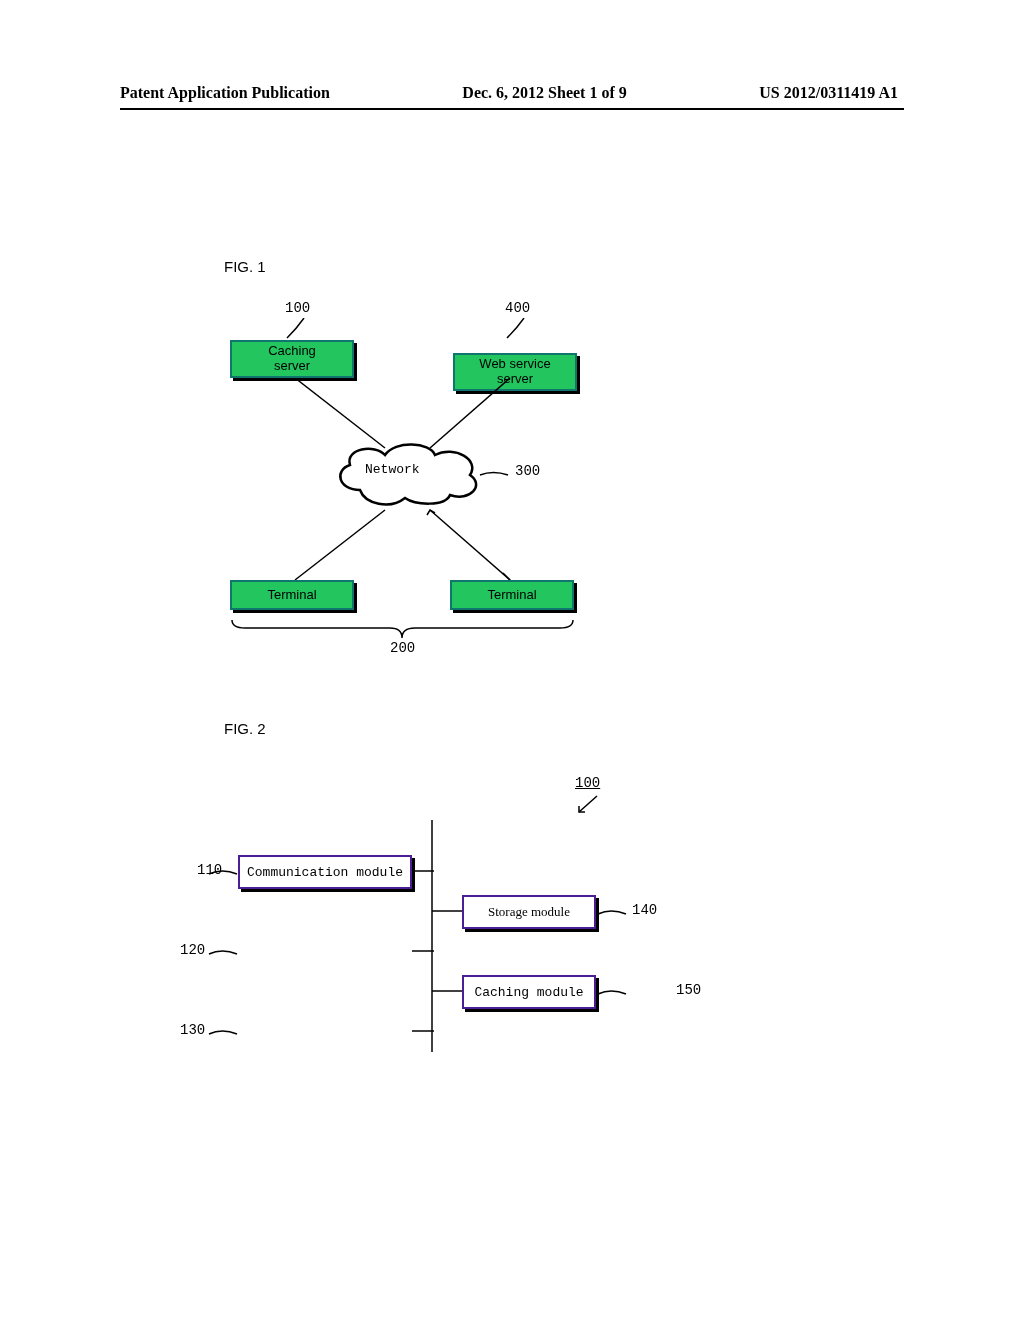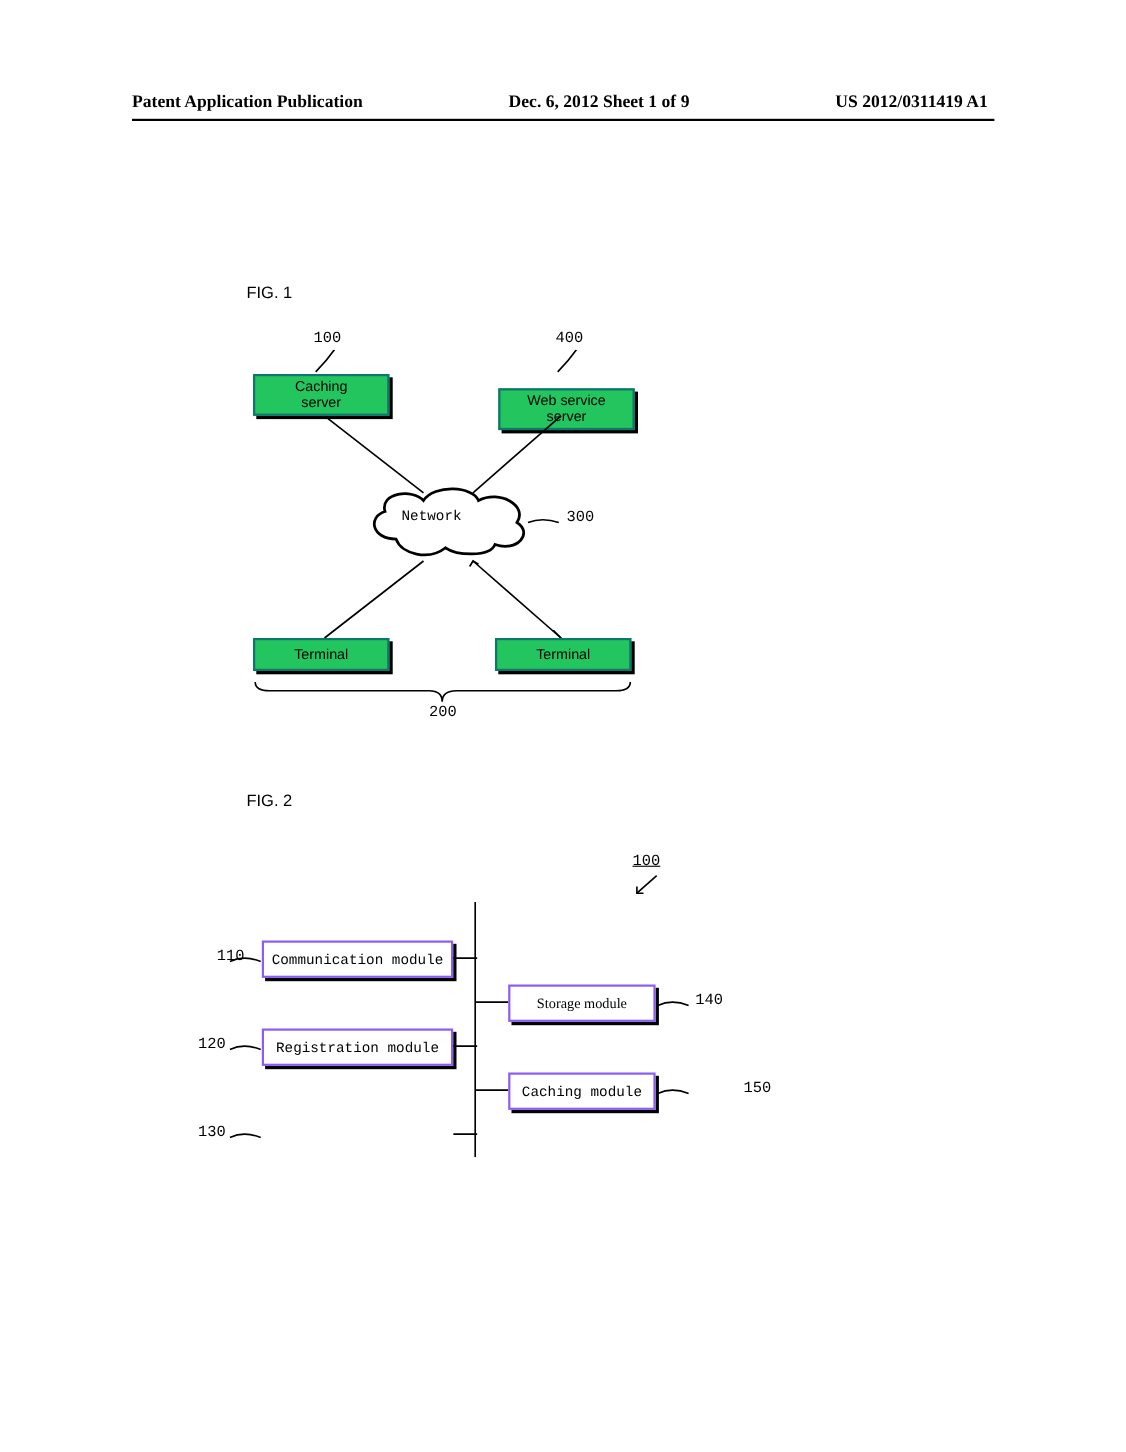--- a/index.html
+++ b/index.html
@@ -64,21 +64,21 @@
   
   .fig2 {
     position: absolute;
     top: 810px;
     left: 180px;
     width: 560px;
     height: 270px;
   }
   .box2 {
     position: absolute;
-    border: 2px solid #8b5cf6;
+    border: 2px solid #4c1d95;
     background: #fff;
     font-family: "Courier New", monospace;
     font-size: 13px;
     text-align: center;
     display: flex;
     align-items: center;
     justify-content: center;
     box-shadow: 3px 3px 0 #000;
   }
   svg { position: absolute; }
@@ -179,21 +179,20 @@
     </svg>
   <div class="box2" style="top:45px; left:58px; width:170px; height:30px;">Communication module</div>
   <svg style="top:60px; left:232px;" width="22" height="2">
       <line x1="0" y1="1" x2="22" y2="1" stroke="#000" stroke-width="1.5"></line>
     </svg>
 
   <div class="num-label" style="top:132px; left:0px;">120</div>
   <svg style="top:140px; left:27px;" width="35" height="8">
       <path d="M 2 4 Q 15 -2 30 4" stroke="#000" stroke-width="1.5" fill="none"></path>
     </svg>
-  <div class="box2" style="top:125px; left:58px; width:170px; height:30px;">Registration module</div>
   <svg style="top:140px; left:232px;" width="22" height="2">
       <line x1="0" y1="1" x2="22" y2="1" stroke="#000" stroke-width="1.5"></line>
     </svg>
 
   <div class="num-label" style="top:212px; left:0px;">130</div>
   <svg style="top:220px; left:27px;" width="35" height="8">
       <path d="M 2 4 Q 15 -2 30 4" stroke="#000" stroke-width="1.5" fill="none"></path>
     </svg>
   <svg style="top:220px; left:232px;" width="22" height="2">
       <line x1="0" y1="1" x2="22" y2="1" stroke="#000" stroke-width="1.5"></line>

